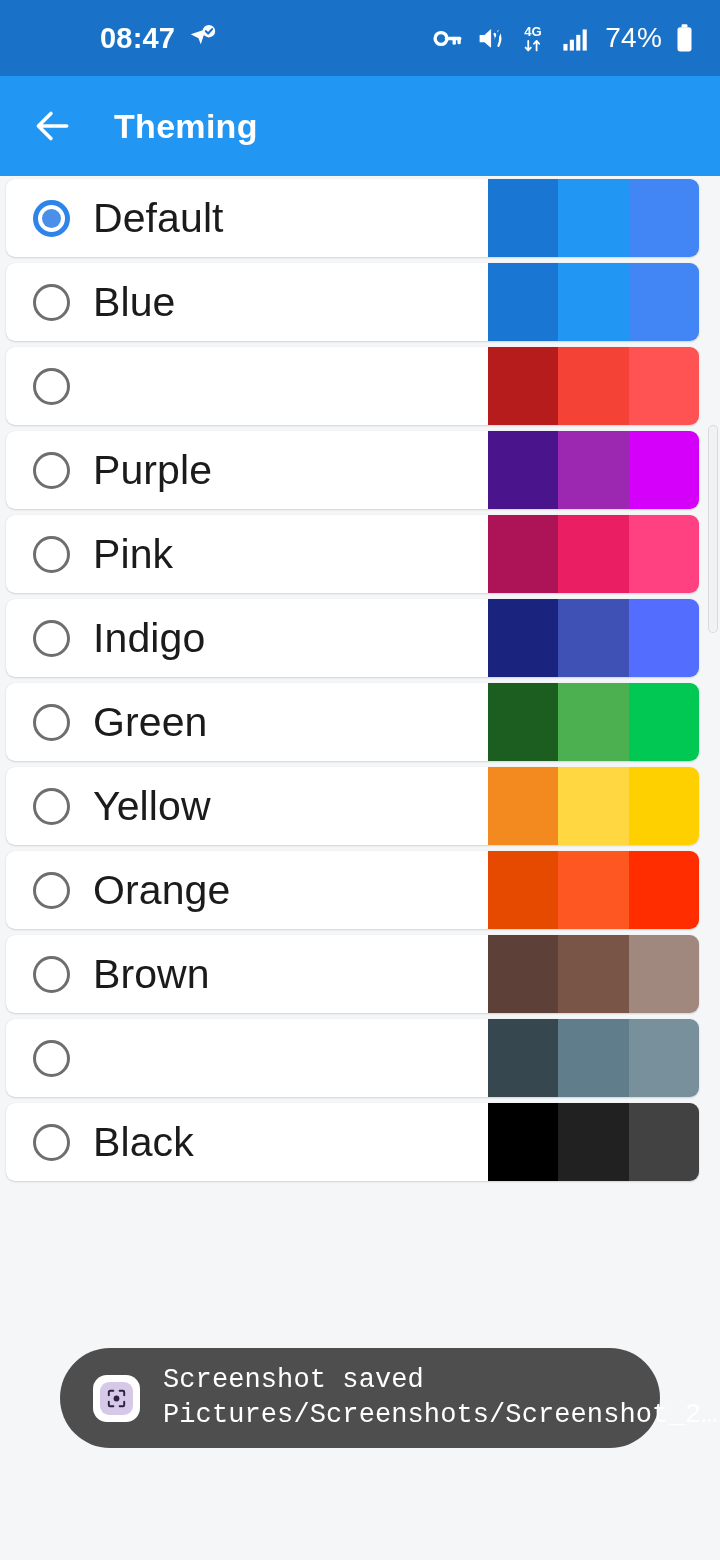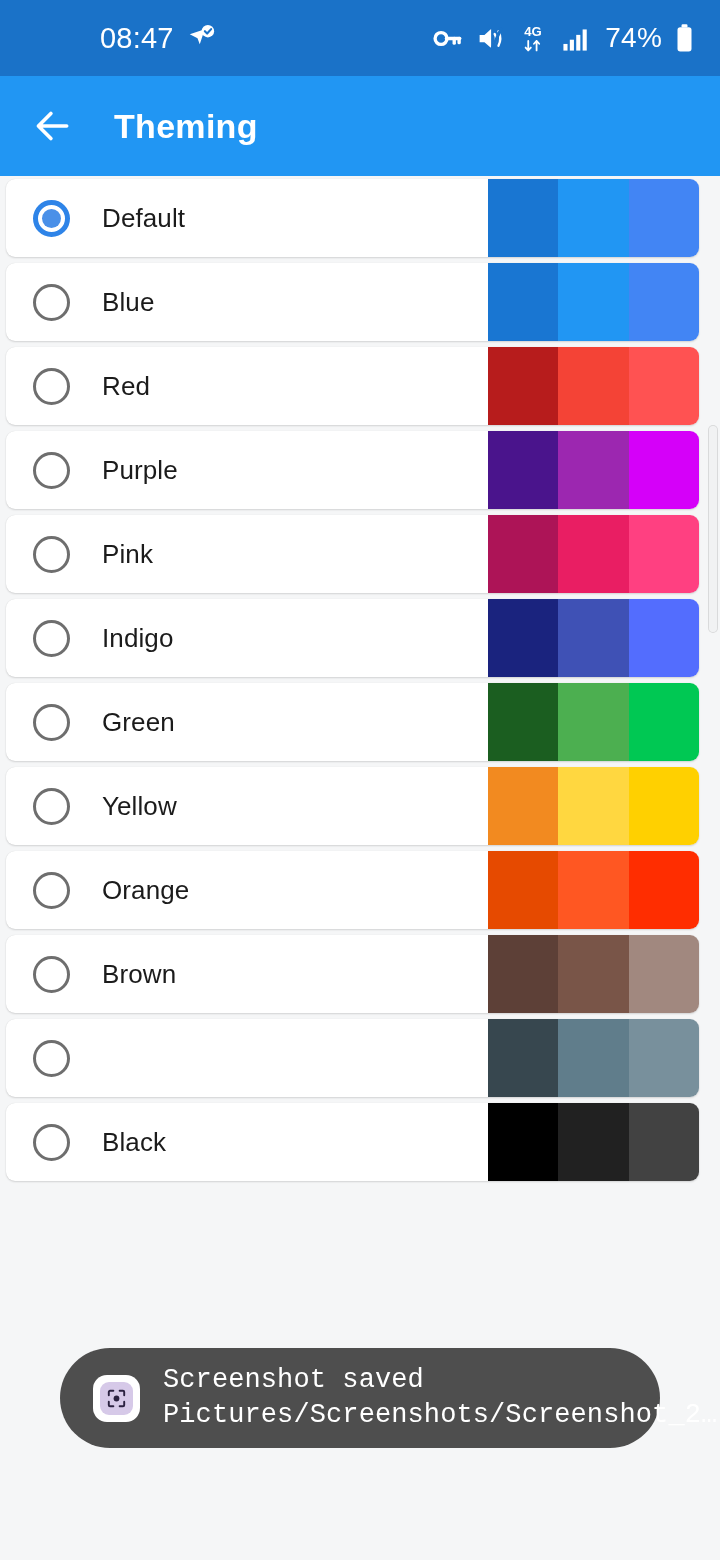--- a/index.html
+++ b/index.html
@@ -28,21 +28,21 @@
   #status-left {
     display: flex;
     align-items: center;
     gap: 12px;
     flex: 0 0 auto;
     padding-left: 72px;
   }
   #status-clock {
     font-size: 29px;
     letter-spacing: 0.2px;
-    font-weight: 400;
+    font-weight: 700;
     color: #ffffff;
   }
   #status-spacer { flex: 1 1 auto; }
   #status-right {
     display: flex;
     align-items: center;
     gap: 13px;
   }
   #battery-pct {
     font-size: 28px;
@@ -100,22 +100,22 @@
   .radio.checked::after {
     content: "";
     position: absolute;
     left: 50%; top: 50%;
     width: 19px; height: 19px;
     margin: -9.5px 0 0 -9.5px;
     border-radius: 50%;
     background: #4a90e8;
   }
   .theme-label {
-    margin-left: 32px;
-    font-size: 26px;
+    margin-left: 23px;
+    font-size: 41px;
     color: #1b1b1b;
     letter-spacing: 0.1px;
     flex: 1 1 auto;
   }
   .swatches {
     position: absolute;
     right: 0;
     top: 0;
     bottom: 0;
     width: 211px;
@@ -257,21 +257,20 @@
       <div class="radio"></div>
       <div class="theme-label">Blue</div>
       <div class="swatches">
         <div class="swatch" style="background: rgb(25, 118, 210);"></div>
         <div class="swatch" style="background: rgb(33, 150, 243);"></div>
         <div class="swatch" style="background: rgb(66, 133, 244);"></div>
       </div>
     </div>
     <div class="theme-card">
       <div class="radio"></div>
-      <div class="theme-label">Red</div>
       <div class="swatches">
         <div class="swatch" style="background: rgb(183, 28, 28);"></div>
         <div class="swatch" style="background: rgb(244, 67, 54);"></div>
         <div class="swatch" style="background: rgb(255, 82, 82);"></div>
       </div>
     </div>
     <div class="theme-card">
       <div class="radio"></div>
       <div class="theme-label">Purple</div>
       <div class="swatches">

